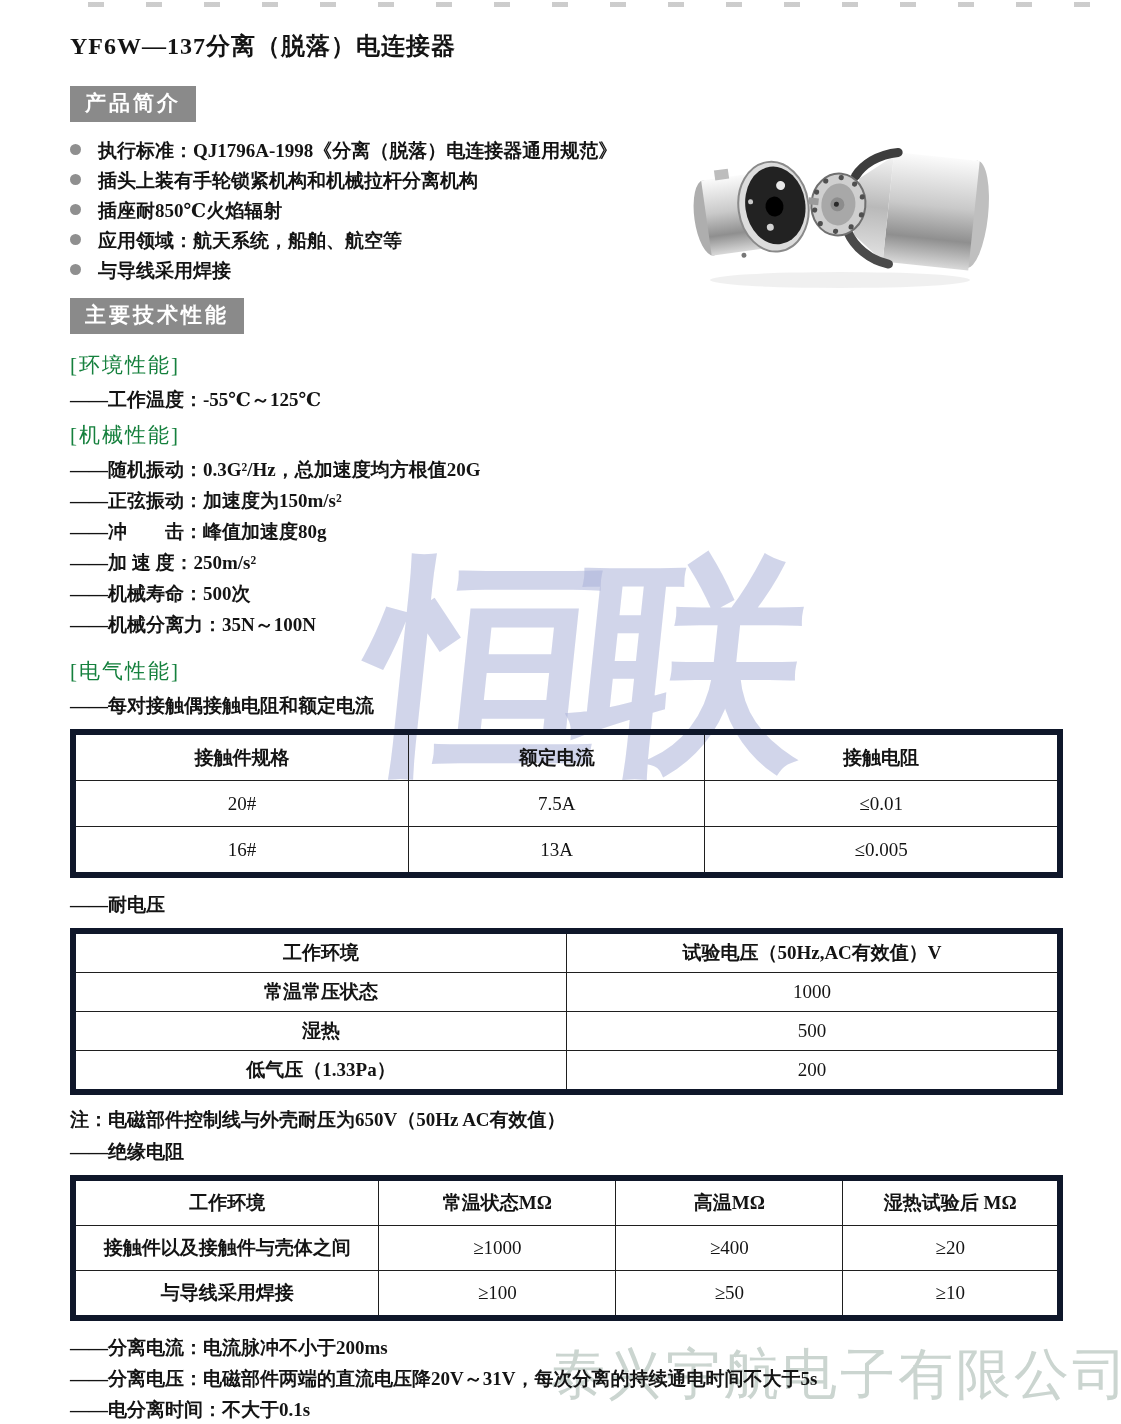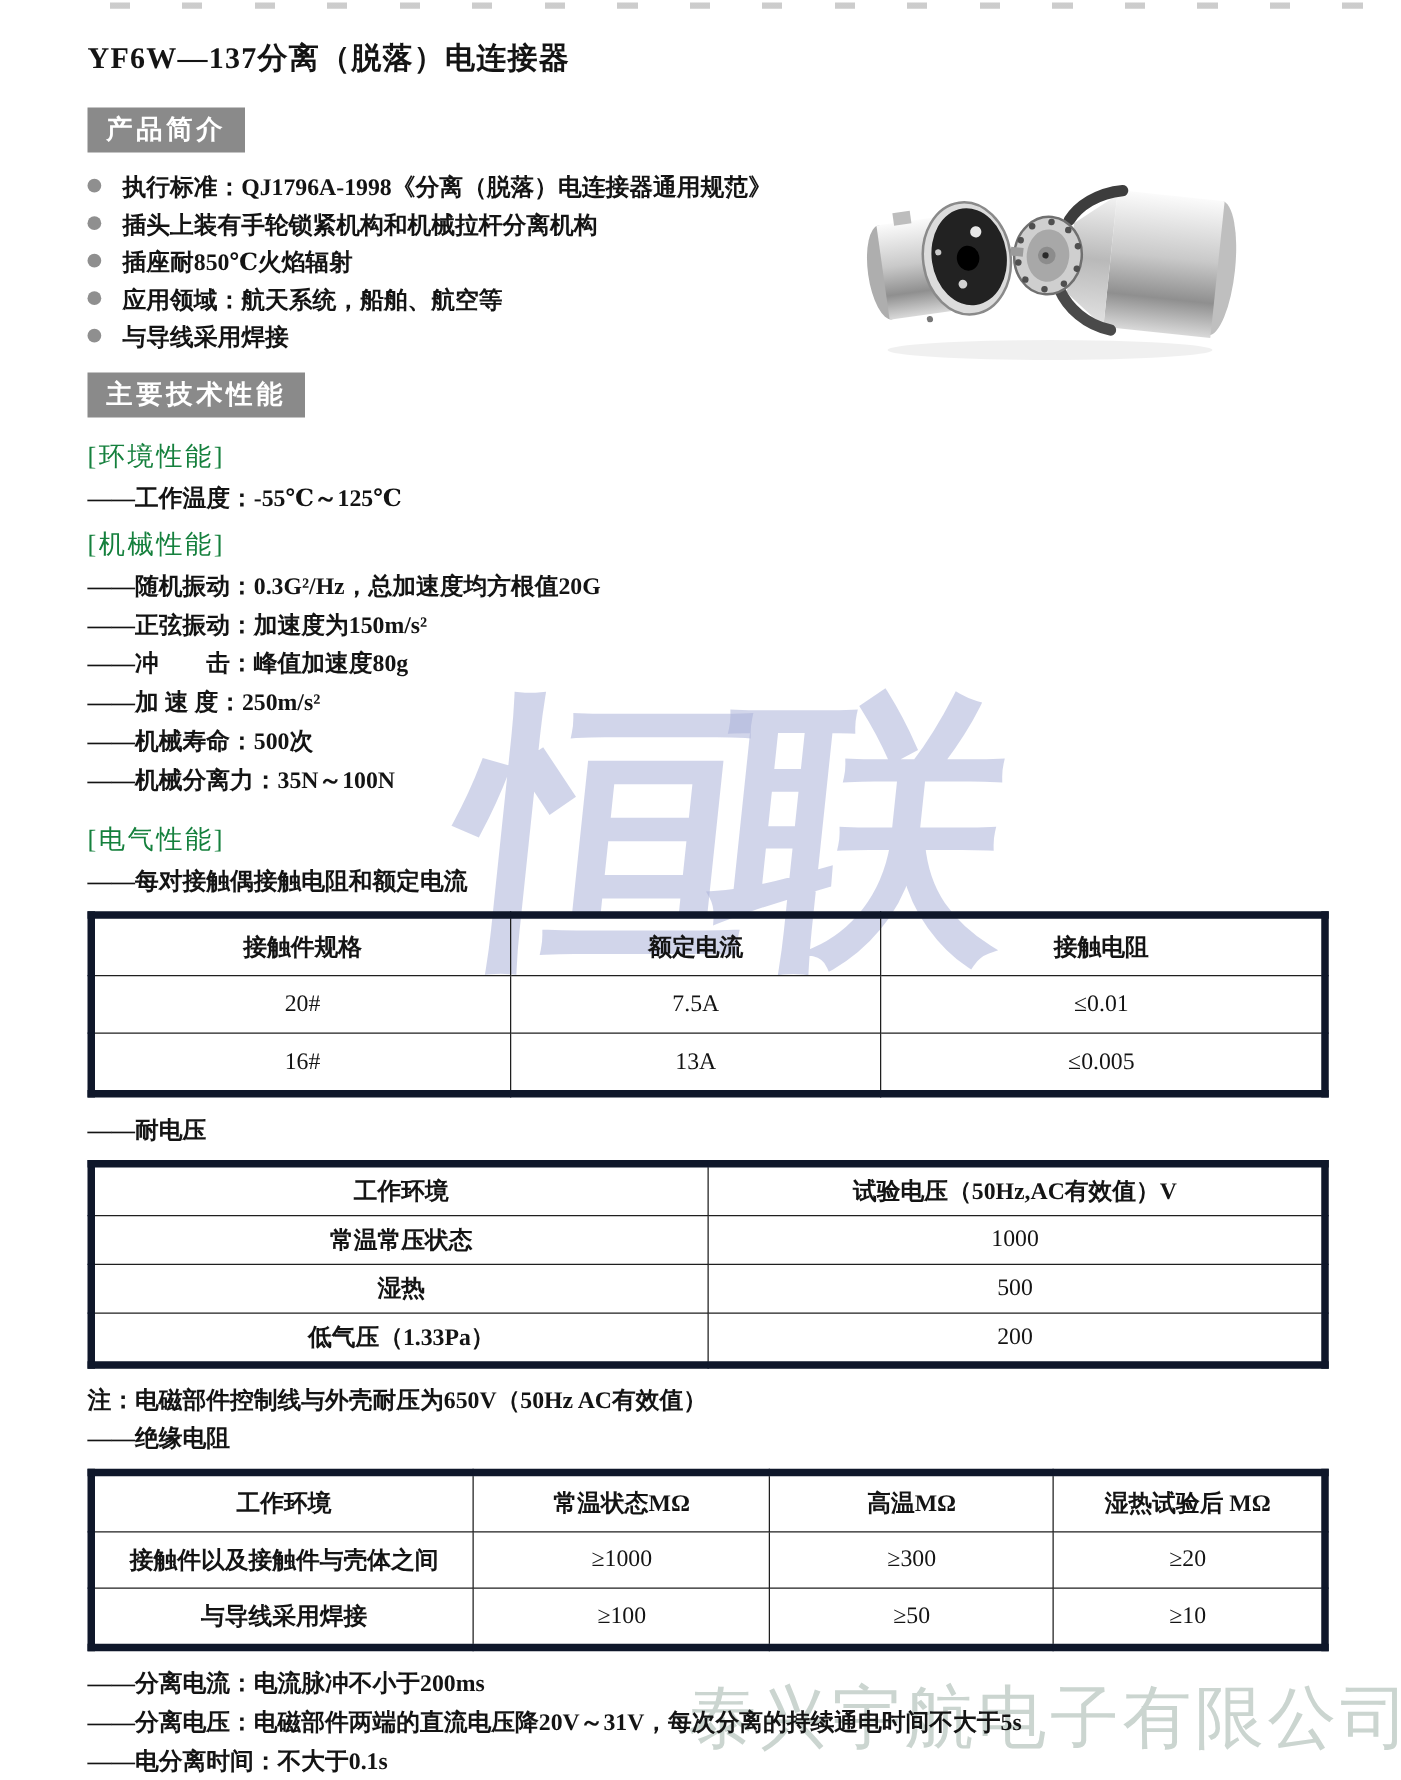--- a/index.html
+++ b/index.html
@@ -253,21 +253,21 @@
       <tbody>
           <tr>
         <th>工作环境</th>
         <th>常温状态MΩ</th>
         <th>高温MΩ</th>
         <th>湿热试验后 MΩ</th>
       </tr>
       <tr>
         <td>接触件以及接触件与壳体之间</td>
         <td>≥1000</td>
-        <td>≥300</td>
+        <td>≥400</td>
         <td>≥20</td>
       </tr>
       <tr>
         <td>与导线采用焊接</td>
         <td>≥100</td>
         <td>≥50</td>
         <td>≥10</td>
       </tr>
     </tbody>
       </table>

